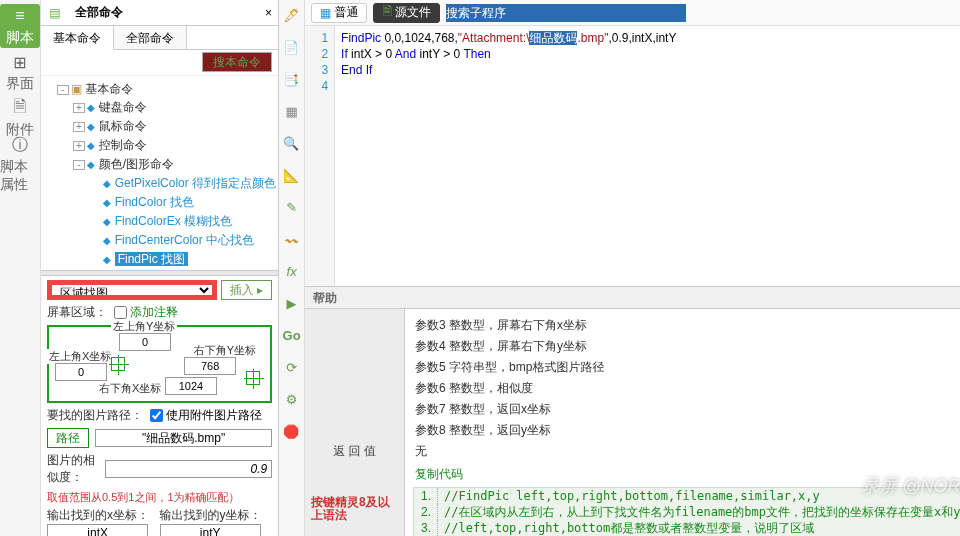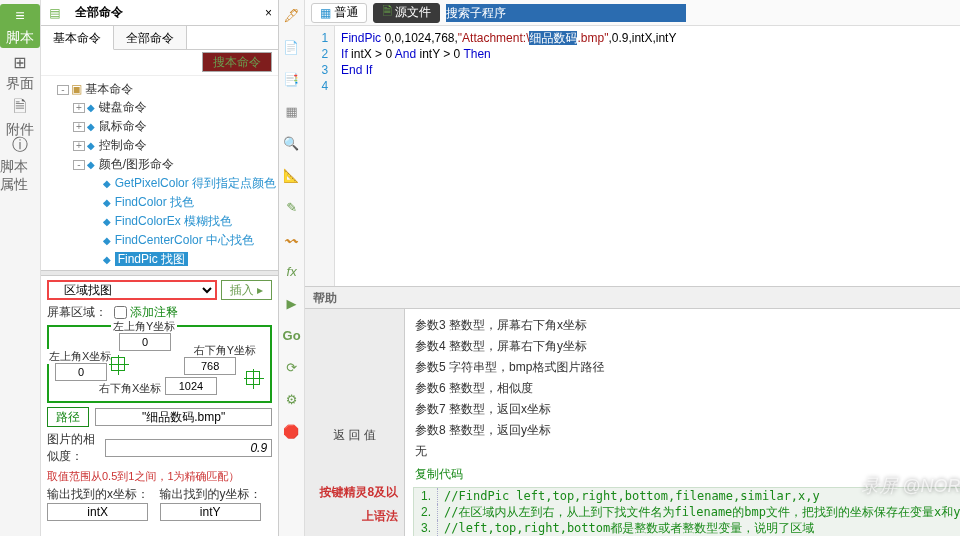--- a/index.html
+++ b/index.html
@@ -25,21 +25,21 @@
 .tree .exp{display:inline-block;width:12px;text-align:center;color:#888;border:1px solid #aaa;height:10px;line-height:8px;font-size:10px;margin-right:2px}
 .tree .noexp{display:inline-block;width:12px;margin-right:2px}
 .tree .dot{color:#2b93d0;margin-right:4px;font-size:10px}
 .tree .leaf{color:#2b93d0}
 .tree .sel{background:#2b93d0;color:#fff;padding:0 3px}
 .tree .folder{color:#333}
 .tree .ficon{color:#c49b45;margin-right:3px}
 .divider{height:6px;background:#e8e8e8;border-top:1px solid #ccc;border-bottom:1px solid #ccc;cursor:row-resize}
 .params{padding:4px 6px;overflow:auto;flex:0 0 260px}
 .prow{display:flex;align-items:center;margin-bottom:4px}
-.pselect{flex:1;height:20px;border:2px solid #ef4444;padding:0 11px;background:#fff}
+.pselect{flex:1;height:20px;border:5px solid #ef4444;padding:0 4px;background:#fff}
 .pbtn{height:20px;padding:0 8px;margin-left:4px;border:1px solid #6a9c4f;background:#fff;color:#6a9c4f;cursor:pointer}
 .plabel{color:#333;margin-right:4px}
 .pcheck{margin:0 3px}
 .greenlink{color:#1a8a1a}
 .coordbox{border:2px solid #1aa01a;padding:6px 4px;margin:4px 0;position:relative;height:78px}
 .coordbox .clab{position:absolute;font-size:11px;color:#333;background:#fff;padding:0 2px}
 .coordbox input{position:absolute;width:52px;height:18px;border:1px solid #999;text-align:center;font-size:11px}
 .coordbox .cross{position:absolute;width:14px;height:14px;border:1px solid #1aa01a}
 .coordbox .cross::before,.coordbox .cross::after{content:"";position:absolute;background:#1aa01a}
 .coordbox .cross::before{left:6px;top:-3px;width:1px;height:20px}
@@ -58,21 +58,21 @@
 .gutter{width:30px;text-align:right;padding:4px 6px 0 0;color:#2b93d0;background:#f5f5f5;border-right:1px solid #ddd;font-family:Consolas,monospace;line-height:16px}
 .code{flex:1;padding:4px 6px;font-family:Consolas,monospace;line-height:16px;white-space:pre}
 .kw{color:#0000cc}
 .str{color:#a31515}
 .hl{background:#2b6cb0;color:#fff}
 .helppanel{height:250px;border-top:1px solid #ccc;display:flex;flex-direction:column;margin-left:26px}
 .helptab{height:22px;background:#f0f0f0;border-bottom:1px solid #ccc;padding:3px 8px;font-weight:bold;color:#6a6a6a}
 .helpbody{flex:1;display:flex;overflow:hidden}
 .helpleft{width:100px;background:#ececec;border-right:1px solid #ccc;padding:8px 6px;display:flex;flex-direction:column;gap:36px;align-items:center}
 .helpleft .hl-lab{color:#444;font-size:12px}
-.helpleft .hl-red{color:#cc3333;font-weight:bold;text-align:right;line-height:24px}
+.helpleft .hl-red{color:#cc3333;font-weight:bold;text-align:left;line-height:13px}
 .helpright{flex:1;overflow:auto;padding:6px 0 0 0}
 .helpright .paramline{padding:2px 10px;color:#333}
 .helpright .none{padding:2px 10px;color:#333}
 .copycode{color:#1a8a1a;padding:4px 10px}
 .codeblock{background:#eef3ee;margin:0 8px;border:1px solid #cde0cd}
 .codeblock .cbline{display:flex;line-height:16px}
 .codeblock .cbnum{width:24px;text-align:right;padding-right:6px;color:#1a8a1a;border-right:1px dotted #aac}
 .codeblock .cbtxt{padding-left:6px;color:#1a8a1a;font-family:Consolas,monospace;white-space:nowrap;overflow:hidden;text-overflow:ellipsis;flex:1}
 .watermark{position:absolute;right:8px;bottom:38px;color:rgba(255,255,255,.65);font-size:18px;font-style:italic;text-shadow:0 0 4px rgba(0,0,0,.4);pointer-events:none;font-family:Arial}
 </style>
@@ -148,20 +148,25 @@
       <span class="clab" style="left:62px;top:-8px">左上角Y坐标</span>
       <input style="left: 70px; top: 6px;" value="0">
       <span class="clab" style="left:-2px;top:22px">左上角X坐标</span>
       <input style="left: 6px; top: 36px;" value="0">
       <span class="cross" style="left:62px;top:30px"></span>
       <span class="clab" style="right:12px;top:16px">右下角Y坐标</span>
       <input style="right: 34px; top: 30px;" value="768">
       <span class="clab" style="left:48px;top:54px">右下角X坐标</span>
       <input style="left: 116px; top: 50px;" value="1024">
       <span class="cross" style="right:10px;top:44px"></span>
+    </div>
+    <div class="prow">
+      <span class="plabel">要找的图片路径：</span>
+      <input type="checkbox" class="pcheck" checked="" style="">
+      <span>使用附件图片路径</span>
     </div>
     <div class="prow">
       <button class="pbtn" style="margin-left:0;color:#1a8a1a;border-color:#1a8a1a">路径</button>
       <input class="pinput" style="flex: 1 1 0%; margin-left: 6px; text-align: center;" value="&quot;细品数码.bmp&quot;">
     </div>
     <div class="prow">
       <span class="plabel">图片的相似度：</span>
       <input class="pinput" style="flex: 1 1 0%; text-align: right; font-style: italic;" value="0.9">
     </div>
     <div class="note-red">取值范围从0.5到1之间，1为精确匹配）</div>

